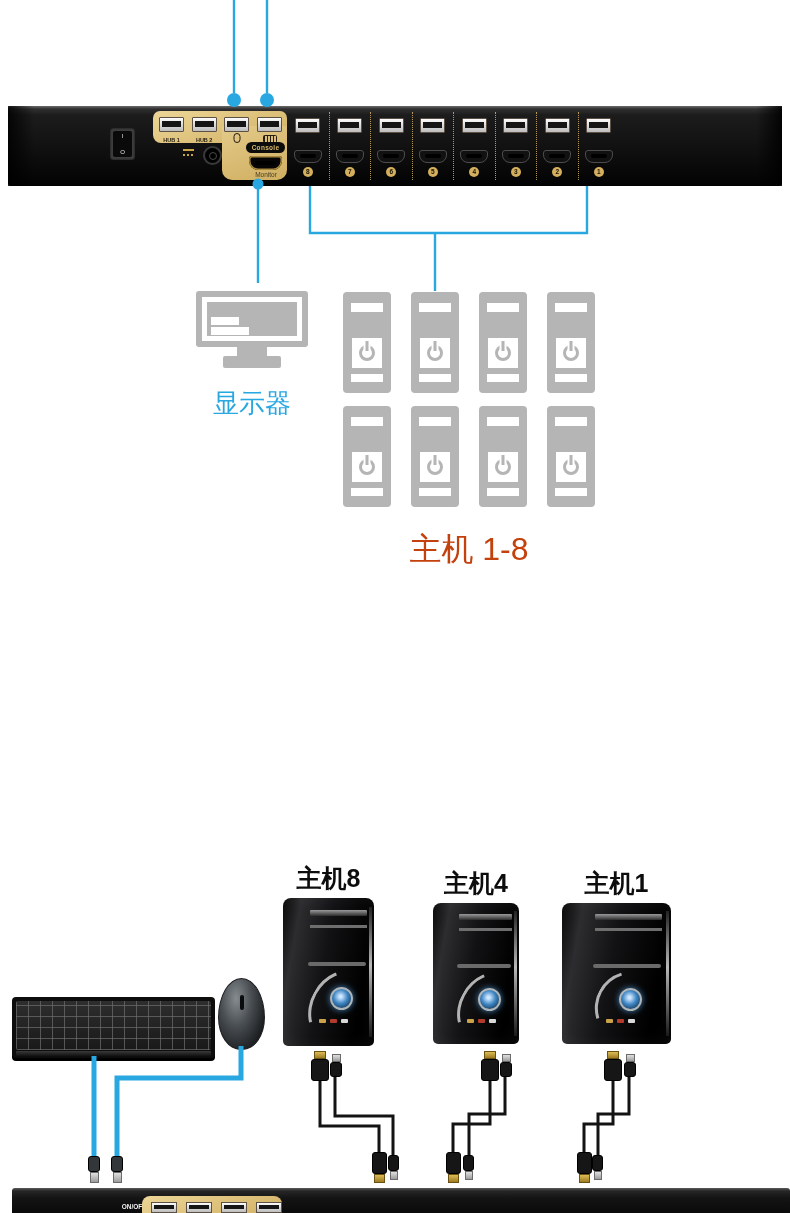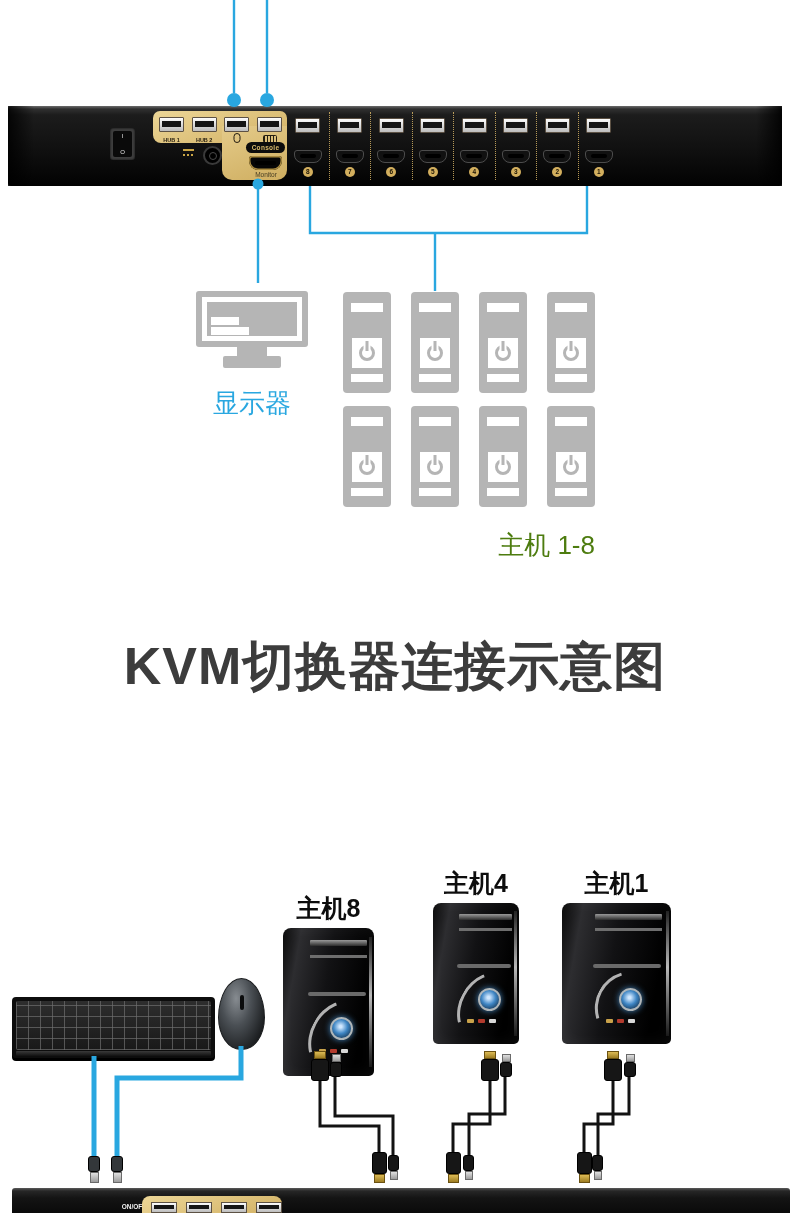--- a/index.html
+++ b/index.html
@@ -88,22 +88,22 @@
   #hosts-grid{position:absolute;left:343px;top:292px;display:grid;
     grid-template-columns:repeat(4,48px);grid-auto-rows:101px;column-gap:20px;row-gap:13px;z-index:1;}
   .host{position:relative;width:48px;height:101px;background:#b5b5b5;border-radius:4px;}
   .host .hbar1{position:absolute;left:8px;top:11px;width:32px;height:9px;background:#fff;}
   .host .hbar2{position:absolute;left:8px;top:82px;width:32px;height:8px;background:#fff;}
   .host .pwr{position:absolute;left:9px;top:46px;width:30px;height:30px;background:#fff;}
   .pwr-ring{position:absolute;left:50%;top:7px;width:16px;height:16px;border:3px solid #b5b5b5;
     border-radius:50%;transform:translateX(-50%);box-sizing:border-box;}
   .pwr-line{position:absolute;left:50%;top:3px;width:3px;height:10px;background:#b5b5b5;
     transform:translateX(-50%);box-shadow:-2px 0 0 #fff,2px 0 0 #fff;}
-  .hosts-caption{position:absolute;left:343px;top:528px;width:252px;text-align:right;
-    color:#4d7c0f;font-size:26px;}
+  .hosts-caption{position:absolute;left:343px;top:528px;width:252px;text-align:center;
+    color:#c2410c;font-size:32px;}
 
   
   .title{position:absolute;left:0;top:632px;width:790px;text-align:center;
     font-size:52px;font-weight:bold;color:#3c3c3c;letter-spacing:1px;}
   .subtitle{position:absolute;left:0;top:701px;width:790px;text-align:center;
     font-size:26px;color:#8b8b8b;}
 
   
   .photo-label{position:absolute;font-size:26px;font-weight:bold;color:#0d0d0d;text-align:center;z-index:2;}
   .kb-label{left:40px;top:955px;width:120px;}
@@ -119,21 +119,21 @@
   .keyboard::after{content:"";position:absolute;left:4px;right:4px;bottom:2px;height:5px;
     background:linear-gradient(#3a3a3a,#111);border-radius:1px;}
 
   .mouse{position:absolute;left:218px;top:978px;width:45px;height:70px;z-index:2;
     border-radius:50% 50% 48% 48%/55% 55% 45% 45%;border:1px solid #1a1c1e;
     background:radial-gradient(ellipse at 38% 28%,#878c91 0%,#4a4f54 38%,#17191b 82%);}
   .mouse::before{content:"";position:absolute;left:50%;top:16px;width:4px;height:15px;
     transform:translateX(-50%);background:#0a0b0c;border-radius:2px;}
 
   #photo-towers .tw{position:absolute;z-index:2;}
-  #photo-towers .tw:nth-child(1){left:283px;top:928px;width:91px;height:148px;}
+  #photo-towers .tw:nth-child(1){left:283px;top:898px;width:91px;height:148px;}
   #photo-towers .tw:nth-child(2){left:433px;top:903px;width:86px;height:141px;}
   #photo-towers .tw:nth-child(3){left:562px;top:903px;width:109px;height:141px;}
   .tw-label{position:absolute;left:0;right:0;top:-36px;text-align:center;
     font-size:25px;font-weight:bold;color:#0d0d0d;}
   .tw-body{position:absolute;inset:0;border-radius:8px 8px 5px 5px;overflow:hidden;
     background:linear-gradient(100deg,#050505 0%,#2d2d30 16%,#121214 45%,#000 82%);
     box-shadow:inset 0 0 16px rgba(255,255,255,.05);}
   .tw-body::after{content:"";position:absolute;right:2px;top:6%;bottom:6%;width:3px;
     background:linear-gradient(#222,#b9b9b9 45%,#1a1a1a);}
   .tw-bay1{position:absolute;left:30%;right:8%;top:8%;height:6px;
@@ -387,21 +387,20 @@
     <div class="hbar1"></div>
     <div class="pwr">
       <div class="pwr-ring"></div>
       <div class="pwr-line"></div>
     </div>
     <div class="hbar2"></div>
   </div>
 </div>
   <div class="hosts-caption">主机 1-8</div>
 
-  <div class="title">KVM切换器连接示意图</div>
 
 
   <div class="keyboard"></div>
   <div class="mouse"></div>
 
   <div id="photo-towers">
   <div class="tw">
     <div class="tw-label">主机8</div>
     <div class="tw-body">
       <div class="tw-bay1"></div>

